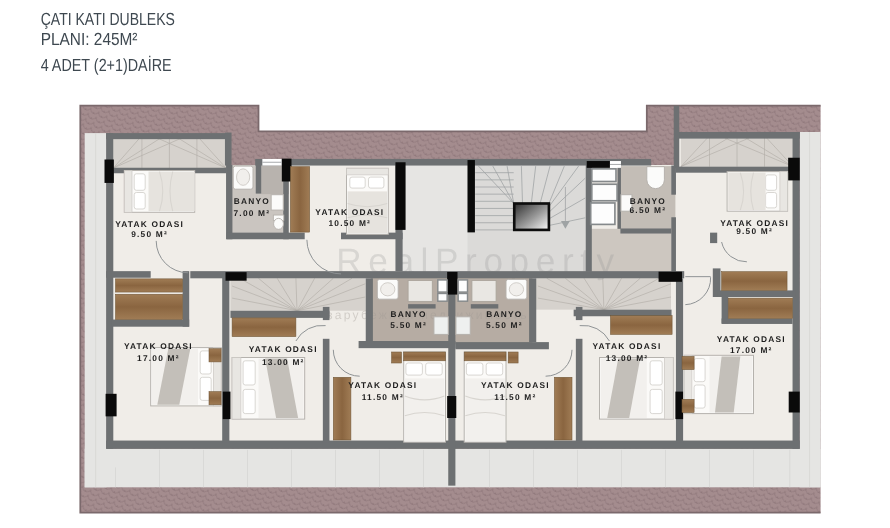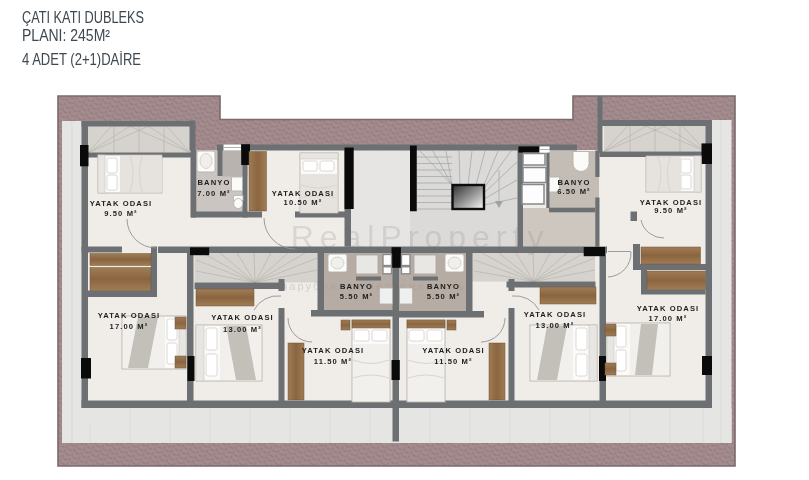--- a/index.html
+++ b/index.html
@@ -1,16 +1,16 @@
 <!DOCTYPE html>
 <html><head>
 <meta charset="utf-8">
 <style>
   html,body{margin:0;padding:0;background:#ffffff;}
-  .page{position:relative;width:809px;height:480px;overflow:hidden;font-family:"Liberation Sans",sans-serif;}
+  .page{position:relative;width:731px;height:480px;overflow:hidden;font-family:"Liberation Sans",sans-serif;padding-left:15px;}
 </style>
 </head>
 <body>
 <div class="page">
 <svg width="809" height="480" viewBox="0 0 809 480" xmlns="http://www.w3.org/2000/svg">
 <defs>
   <pattern id="roofP" width="8" height="5.2" patternUnits="userSpaceOnUse" patternTransform="rotate(26)">
     <rect width="8" height="5.2" fill="#a48c8e"></rect>
     <path d="M0,1.2 a4,3.6 0 0 0 8,0" fill="none" stroke="#8e777a" stroke-width="0.75"></path>
     <path d="M-4,3.8 a4,3.6 0 0 0 8,0" fill="none" stroke="#8e777a" stroke-width="0.75"></path>

